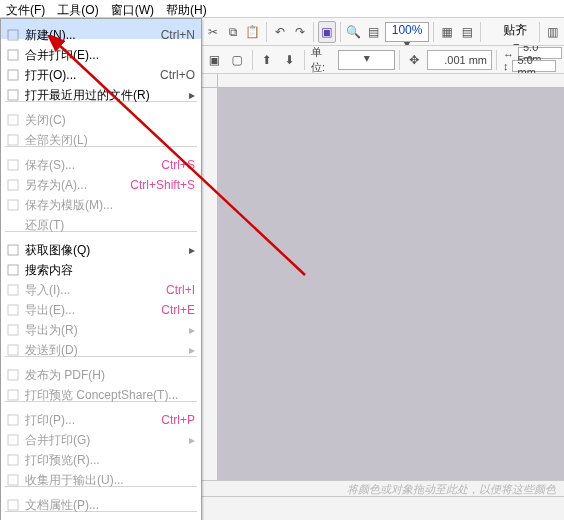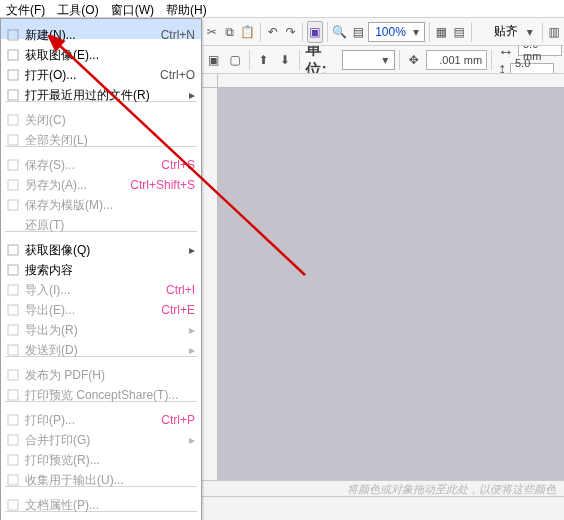--- a/index.html
+++ b/index.html
@@ -20,25 +20,25 @@
 .dropdown .sc { color:#555; padding-left:8px;text-align:right; }
 .dropdown .row.dis .sc { color:#ec4899; }
 .dropdown .sep { height:1px; margin:2px 4px; background:#d4d4d4; }
 
 
 .tbarea { position:absolute; left:202px; top:18px; right:0; }
 .tb { height:28px; border-bottom:1px solid #d0d0d0; background:#f7f7f8; display:flex; align-items:center; padding:0 2px; gap:2px; overflow:hidden; }
 .tbtn { width:22px; height:22px; border:1px solid transparent; border-radius:2px; display:flex; align-items:center; justify-content:center; color:#555; }
 .tbtn.act { border-color:#b0b0b0; background:#ececf0; }
 .tsep { width:1px; height:20px; background:#d0d0d0; margin:0 2px; }
-.tcombo { height:20px; border:1px solid #a8a8a8; background:#fff; display:flex; align-items:center; padding:0 2px; }
+.tcombo { height:20px; border:1px solid #a8a8a8; background:#fff; display:flex; align-items:center; padding:0 2px;flex-direction:column; }
 .tcombo .val { padding:0 4px; min-width:34px; }
 .tcombo .dd { width:12px; text-align:center; color:#555; }
 .spin { width:69px; height:20px; border:1px solid #b0b0b0; background:#fff; display:flex; align-items:center; justify-content:flex-end; padding:0 4px; font-size:11px; color:#444; }
-.lbl-small { font-size:16px; color:#444; padding:0 2px;font-weight:bold; }
+.lbl-small { font-size:11px; color:#444; padding:0 2px; }
 
 
 .palette { position:absolute; left:0; top:18px; width:16px; background:#f0f0f2; height:calc(100% - 18px - 40px); z-index:50; }
 
 
 .canvas { position:absolute; left:202px; top:74px; right:0; bottom:40px; background:#c6c2cb; }
 .ruler-h { position:absolute; top:0; left:16px; right:0; height:14px; background:#f4f4f5; border-bottom:1px solid #c0c0c0; }
 .ruler-v { position:absolute; top:14px; left:0; width:16px; bottom:0; background:#f4f4f5; border-right:1px solid #c0c0c0; }
 .ruler-c { position:absolute; top:0; left:0; width:16px; height:14px; background:#f4f4f5; border-right:1px solid #c0c0c0; border-bottom:1px solid #c0c0c0; }
 
@@ -75,21 +75,21 @@
       </span>
       <span class="lbl">新建(N)...</span>
       <span class="sc">Ctrl+N</span>
     </div>
     <div class="row">
       <span class="ico">
         <svg width="14" height="14" viewBox="0 0 14 14">
           <rect x="2" y="2" width="10" height="10" fill="none" stroke="#707070" stroke-width="1"></rect>
         </svg>
       </span>
-      <span class="lbl">获取图像(E)...</span>
+      <span class="lbl">合并打印(E)...</span>
     </div>
     <div class="row">
       <span class="ico">
         <svg width="14" height="14" viewBox="0 0 14 14">
           <rect x="2" y="2" width="10" height="10" fill="none" stroke="#707070" stroke-width="1"></rect>
         </svg>
       </span>
       <span class="lbl">打开(O)...</span>
       <span class="sc">Ctrl+O</span>
     </div>

